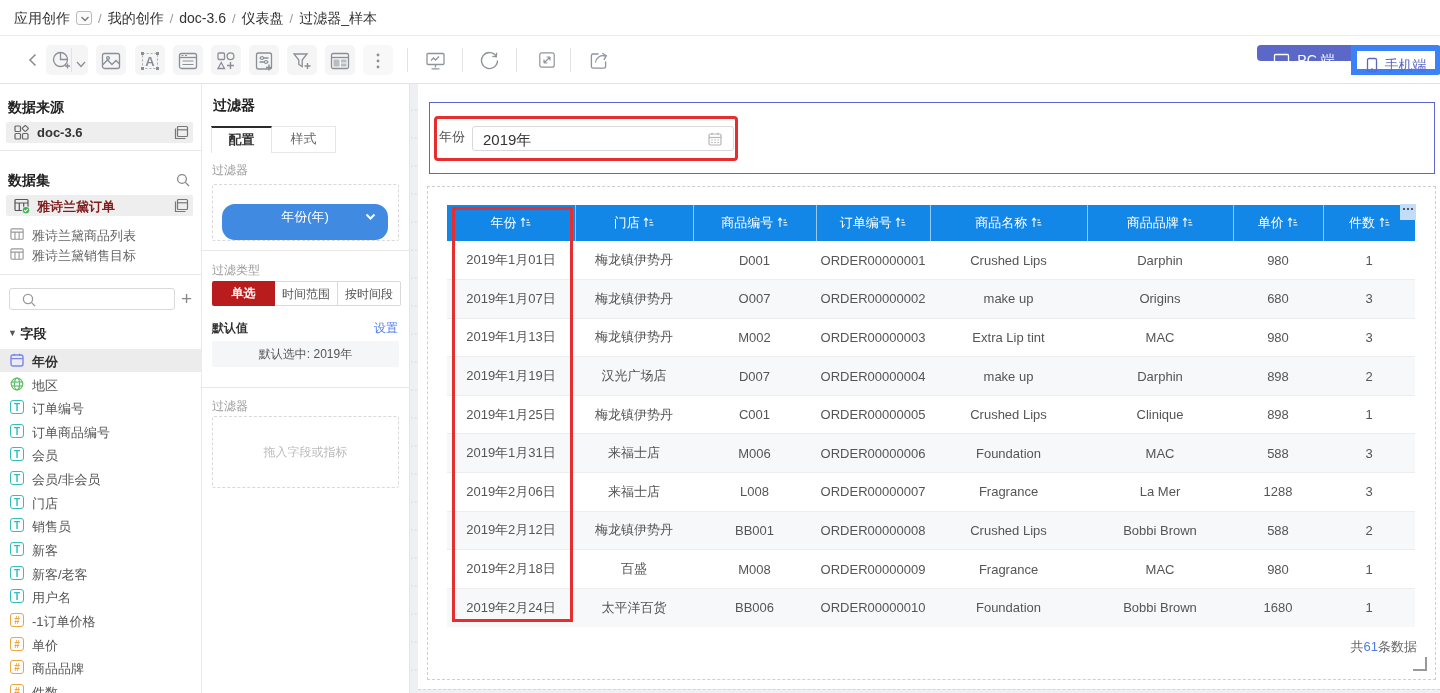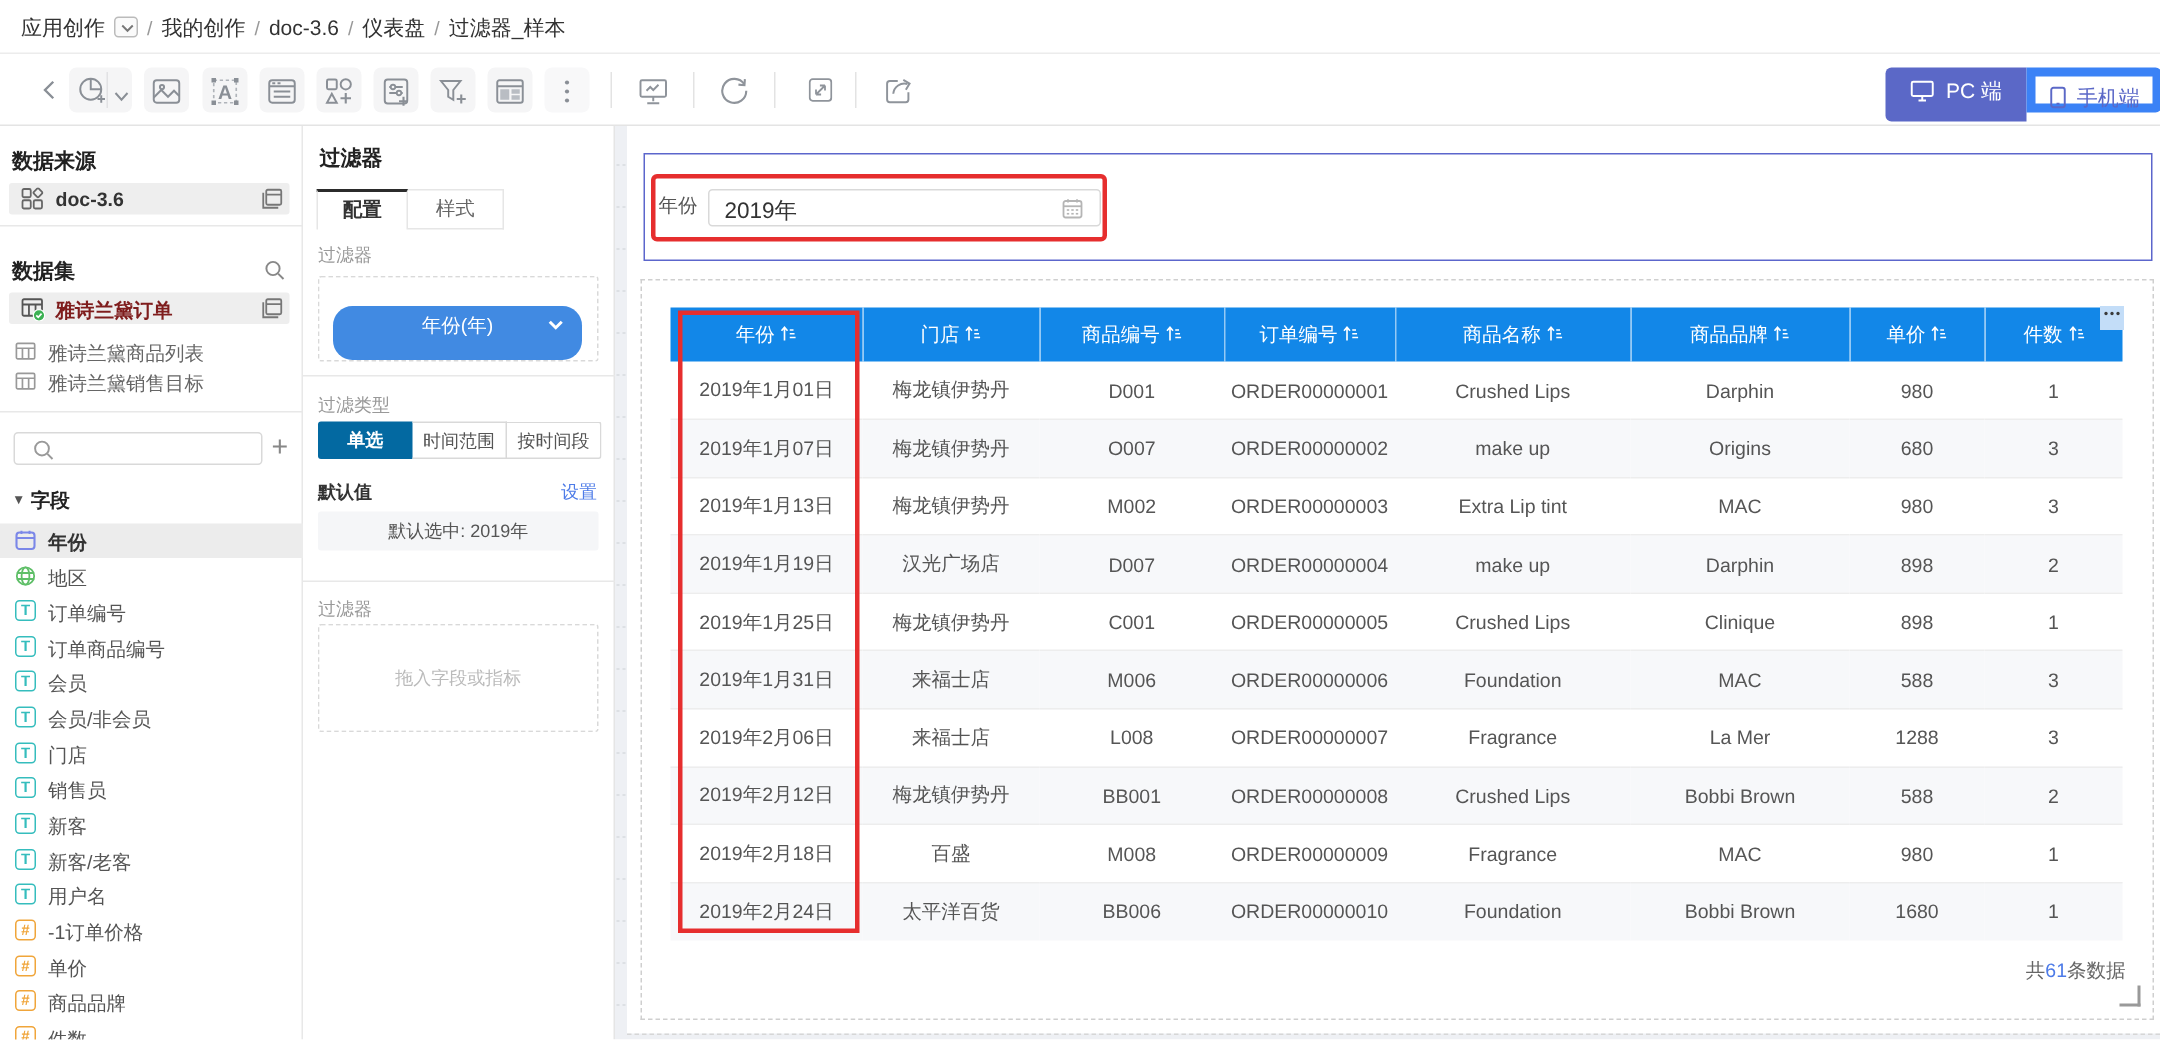--- a/index.html
+++ b/index.html
@@ -15,21 +15,21 @@
 #crumb .dd svg { position:absolute; left:3px; top:3px; }
 
 
 #toolbar { position:absolute; left:0; top:36px; width:1440px; height:48px; background:#fff; border-bottom:1px solid #e4e4e4; box-shadow:0 2px 3px rgba(0,0,0,0.04); }
 .tbtn { position:absolute; top:9px; height:30px; border-radius:5px; background:#f5f5f6; }
 .tico { position:absolute; }
 .tsep { position:absolute; top:12px; width:1px; height:24px; background:#e3e3e3; }
 
 
 #devsw { position:absolute; top:45px; left:1257px; height:30px; }
-#pcbtn { position:absolute; left:0; top:0; width:94px; height:36px; background:#5b68c7; border-radius:4px 0 0 4px; color:#fff; font-size:14px; line-height:30px; text-align:center; }
+#pcbtn { position:absolute; left:0; top:0; width:94px; height:16px; background:#5b68c7; border-radius:4px 0 0 4px; color:#fff; font-size:14px; line-height:30px; text-align:center; }
 #mbbtn { position:absolute; left:94px; top:0; width:90px; height:30px; background:#fff; border:6px solid #3b82f6; border-radius:0 4px 4px 0; color:#5b68c7; font-size:14px; line-height:28px; text-align:center; }
 
 
 #sidebar { position:absolute; left:0; top:84px; width:202px; height:609px; background:#fff; border-right:1px solid #e8e8e8; }
 .sb-title { position:absolute; left:8px; font-size:14px; font-weight:bold; color:#222; }
 .sb-row { position:absolute; left:6px; width:187px; height:21px; border-radius:2px; }
 .sb-row.sel { background:#eeeeee; }
 .sb-div { position:absolute; left:0; width:202px; height:1px; background:#e8e8e8; }
 .frow { position:absolute; left:0; width:202px; height:23px; font-size:13px; color:#555; }
 .frow.sel { background:#ececec; }
@@ -374,21 +374,21 @@
   <div class="p2 dashedbox" style="left:10px;top:100px;width:187px;height:57px;"></div>
   <div class="p2" style="left:20px;top:120px;width:166px;height:36px;background:#418ae2;border-radius:13px;color:#fff;text-align:center;line-height:25px;font-size:13px;">年份(年)
     <svg style="position:absolute;right:12px;top:9px;" width="11" height="8" viewBox="0 0 11 8">
         <path d="M1.5 1.5 L5.5 5.5 L9.5 1.5" fill="none" stroke="#fff" stroke-width="2"></path>
       </svg>
   </div>
   <div class="sb-div p2" style="left:0;top:166px;width:208px;"></div>
 
   <div class="p2 p2-label" style="left:10px;top:178px;">过滤类型</div>
   <div class="p2" style="left:10px;top:197px;width:189px;height:25px;font-size:12px;">
-    <span style="position:absolute;left:0;top:0;width:63px;height:25px;background:#0369a1;color:#fff;border-radius:2px 0 0 2px;text-align:center;line-height:25px;font-weight:bold;">单选</span>
+    <span style="position:absolute;left:0;top:0;width:63px;height:25px;background:#b91c1c;color:#fff;border-radius:2px 0 0 2px;text-align:center;line-height:25px;font-weight:bold;">单选</span>
     <span style="position:absolute;left:63px;top:0;width:63px;height:25px;border:1px solid #d9d9d9;border-left:none;color:#555;text-align:center;line-height:24px;">时间范围</span>
     <span style="position:absolute;left:126px;top:0;width:63px;height:25px;border:1px solid #d9d9d9;border-left:none;border-radius:0 2px 2px 0;color:#555;text-align:center;line-height:24px;">按时间段</span>
   </div>
   <div class="p2" style="left:10px;top:236px;font-size:12px;color:#333;font-weight:bold;">默认值</div>
   <div class="p2" style="right:11px;top:236px;font-size:12px;color:#4d7be8;">设置</div>
   <div class="p2" style="left:10px;top:257px;width:187px;height:26px;background:#f5f6f8;border-radius:2px;text-align:center;line-height:26px;font-size:12px;color:#555;">默认选中: 2019年</div>
   <div class="sb-div p2" style="left:0;top:303px;width:208px;"></div>
 
   <div class="p2 p2-label" style="left:10px;top:314px;">过滤器</div>
   <div class="p2 dashedbox" style="left:10px;top:332px;width:187px;height:72px;text-align:center;line-height:70px;font-size:12px;color:#bbb;">拖入字段或指标</div>

